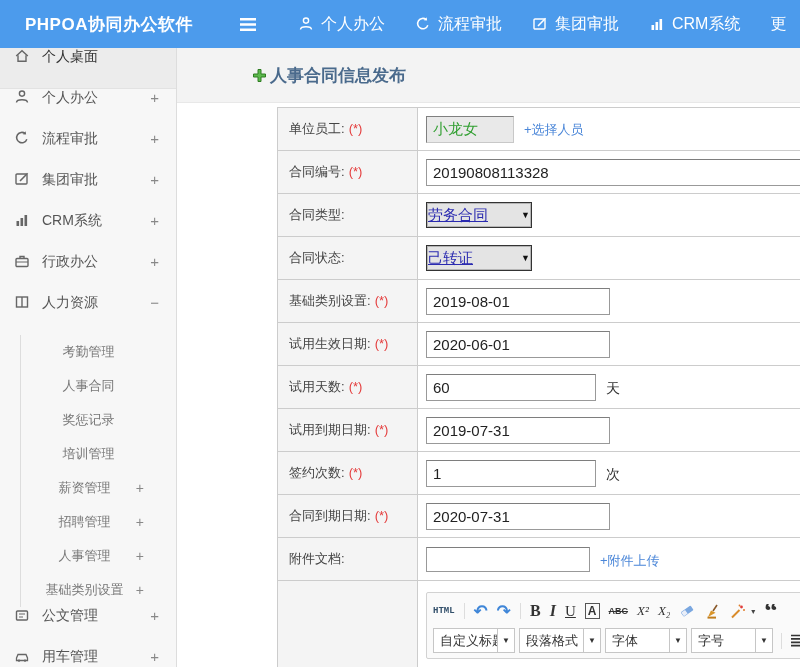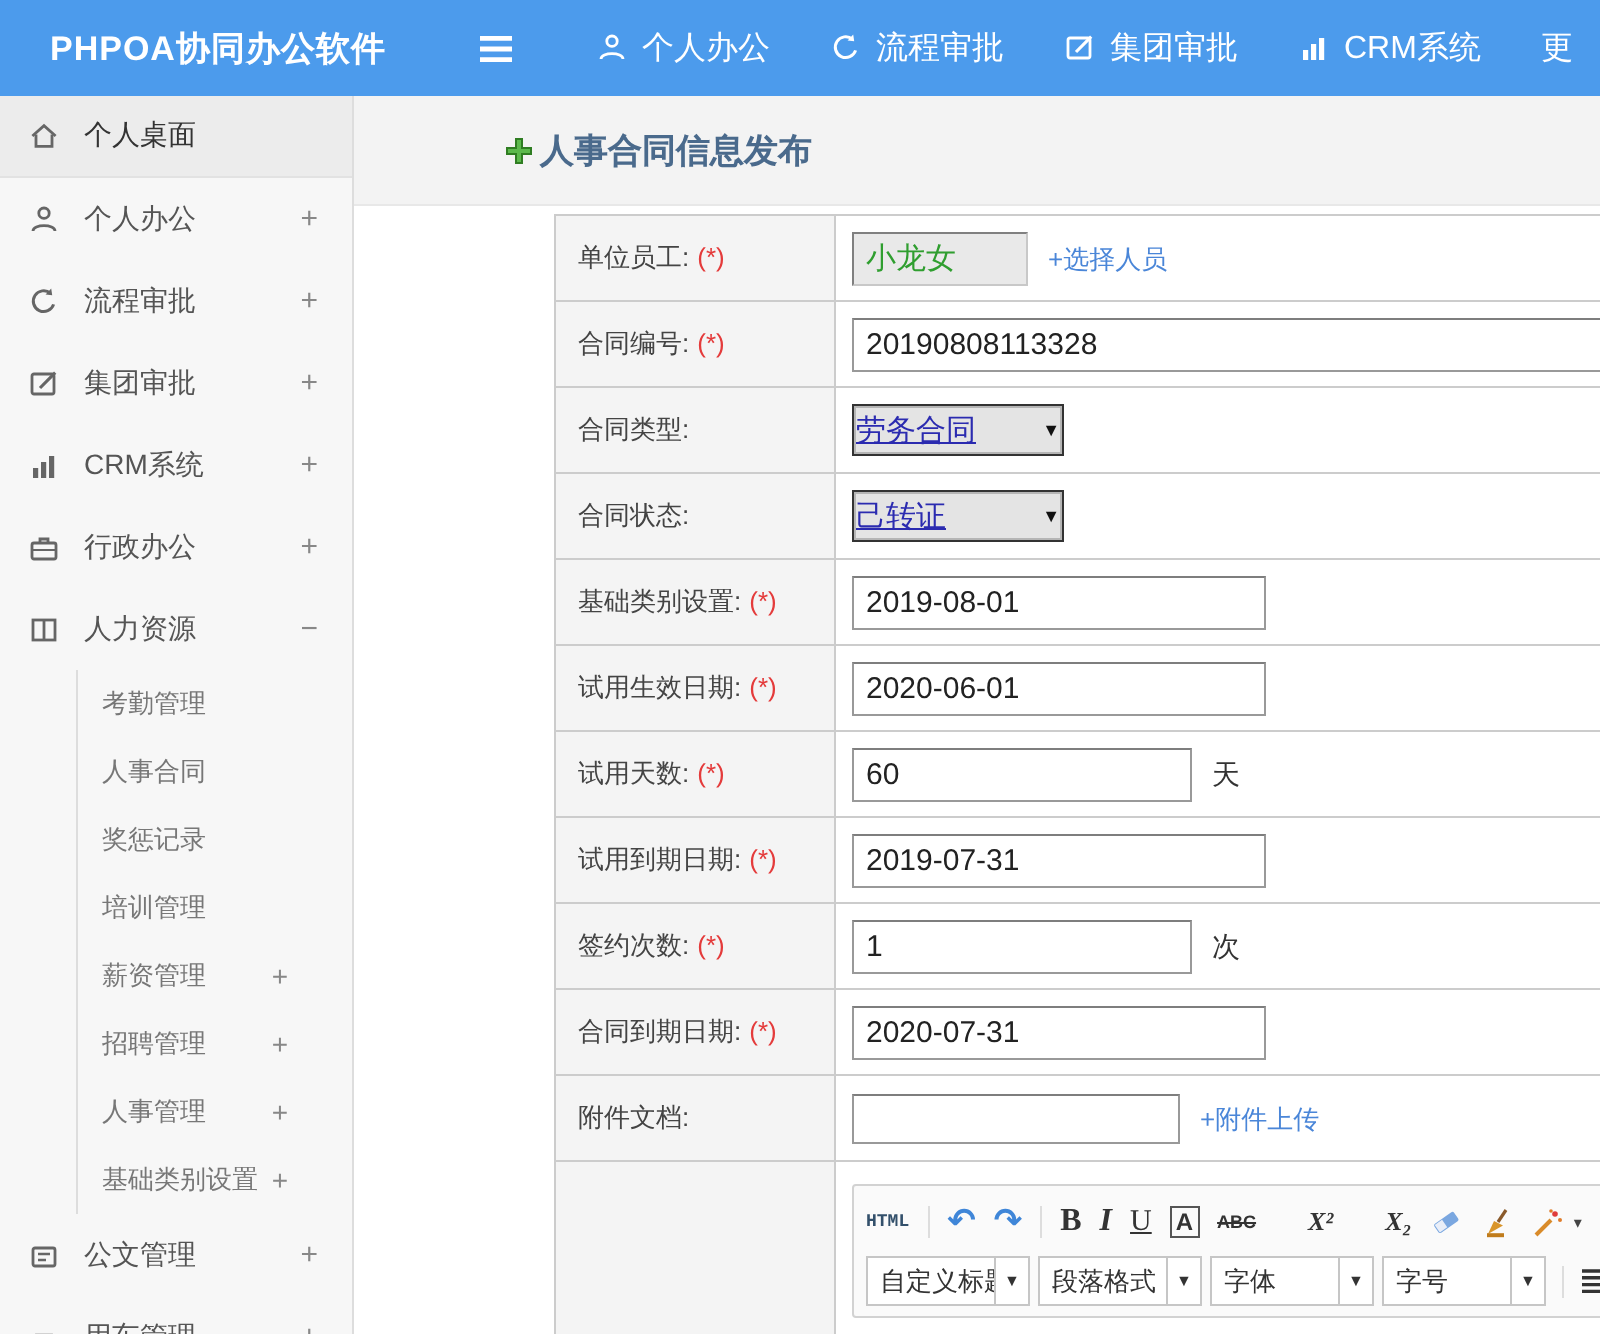--- a/index.html
+++ b/index.html
@@ -11,27 +11,27 @@
     background:#4c9bec; display:flex; align-items:center; color:#fff; z-index:5; }
   .logo { flex:0 0 238px; padding-left:25px; font-size:17px; font-weight:bold; letter-spacing:.5px; }
   .burger { width:20px; display:flex; }
   .topnav { display:flex; align-items:center; margin-left:40px; gap:30px; white-space:nowrap; }
   .topnav-item { display:flex; align-items:center; gap:7px; font-size:16px; cursor:pointer; }
   .topnav-item svg { display:block; }
 
   
   .sidebar { position:fixed; left:0; top:48px; bottom:0; width:177px;
     background:#f7f7f7; border-right:1px solid #ddd; }
-  .s-item { height:41px; display:flex; align-items:center; padding:0 17px 0 14px;
+  .s-item { height:41px; display:flex; padding:0 17px 0 14px;
     color:#555; font-size:14px; cursor:pointer; }
   .s-item .ico { width:18px; margin-right:10px; color:#666; display:flex; }
   .s-item .lbl { flex:1; }
   .s-item .tog { color:#888; font-size:15px; }
   .s-item.active { background:#ececec; border-bottom:1px solid #e2e2e2; color:#333; }
-  .submenu { border-left:1px solid #ddd; margin-left:38px; }
+  .submenu { border-left:1px solid #ddd; margin-left:20px;text-align:center; }
   .s-sub { height:34px; display:flex; align-items:center; padding:0 32px 0 12px;
     color:#777; font-size:13px; cursor:pointer; }
   .s-sub .lbl { flex:1; }
   .s-sub .tog { color:#888; font-size:14px; }
 
   
   .main { position:fixed; left:177px; top:48px; right:0; bottom:0; background:#fff; overflow:hidden; }
   .content-header { height:55px; background:#f3f3f3; border-bottom:1px solid #e8e8e8;
     display:flex; align-items:center; padding-left:75px; }
   .plus-ico { display:flex; margin-right:3px; }
@@ -43,21 +43,21 @@
   td.lab { width:140px; background:#f4f4f4; font-size:13px; color:#444;
     padding-left:11px; height:43px; }
   td.lab .req { color:#e43b3b; margin-left:4px; }
   td.val { background:#fff; padding:6px 8px; vertical-align:middle; }
 
   .inp { height:27px; border:1px solid #999; border-top-color:#7e7e7e;
     font-size:15px; padding:0 6px; color:#222; font-family:inherit; background:#fff; }
   .inp-emp { width:88px; background:#e9e9e9; color:#2f9e2f;
     border:1px solid #808080; border-right-color:#c8c8c8; border-bottom-color:#c8c8c8; }
   .inp-wide { width:450px; }
-  .inp-date { width:207px; }
+  .inp-date { width:184px; }
   .inp-num  { width:170px; }
   .inp-file { width:164px; height:25px; }
   .unit { font-size:14px; color:#333; margin-left:10px; }
   .flink { color:#4a86d8; font-size:13px; margin-left:10px; text-decoration:none; cursor:pointer; }
 
   .sel { display:inline-flex; align-items:center; width:106px; height:26px;
     background:#e4e4e4; border:1px solid #333; box-shadow:inset 0 0 0 1px #b5b5b5;
     padding:0 1px; cursor:pointer; }
   .sel .sv { flex:1; color:#2b2bb0; text-decoration:underline; font-size:15px; }
   .sel .sa { color:#111; font-size:9px; }
@@ -71,22 +71,22 @@
   .ed-sep { width:1px; height:16px; background:#ddd; }
   .t-html { font-family:"Liberation Mono","DejaVu Sans Mono",monospace;
     font-size:9px; font-weight:bold; color:#33506b; }
   .t-undo,.t-redo { color:#3f86d8; font-size:17px; font-weight:bold;
     font-family:"DejaVu Sans",sans-serif; }
   .t-b { font-family:"Liberation Serif",serif; font-weight:bold; font-size:16px; }
   .t-i { font-family:"Liberation Serif",serif; font-style:italic; font-size:16px; font-weight:bold; }
   .t-u { font-family:"Liberation Serif",serif; font-size:15px; text-decoration:underline; }
   .t-a { border:1px solid #555; padding:0 2px; font-size:12px; font-weight:bold; line-height:14px; }
   .t-abc { font-size:9px; font-weight:bold; text-decoration:line-through; }
-  .t-ss { font-size:13px; font-weight:bold; font-style:italic;
-    font-family:"Liberation Serif",serif;margin-left:17px; }
+  .t-ss { font-size:13px; font-weight:normal; font-style:italic;
+    font-family:"Liberation Serif",serif; }
   .t-quote { font-family:"Liberation Serif",serif; font-size:27px; font-weight:bold;
     color:#333; line-height:8px; height:14px; overflow:hidden; }
   .caret { font-size:8px; color:#444; margin-left:-4px; }
   .ed-row2 { display:flex; align-items:center; margin-top:4px; gap:4px; }
   .ed-dd { display:inline-flex; height:25px; border:1px solid #c6c6c6; background:#fff;
     align-items:center; font-size:13px; color:#333; cursor:pointer; }
   .ed-dd-label { padding:0 6px; width:63px; overflow:hidden; white-space:nowrap; }
   .ed-dd-arrow { width:17px; align-self:stretch; border-left:1px solid #c6c6c6;
     display:flex; align-items:center; justify-content:center; font-size:8px; color:#333; }
   .ed-row2 .ed-sep { margin:0 4px; }

